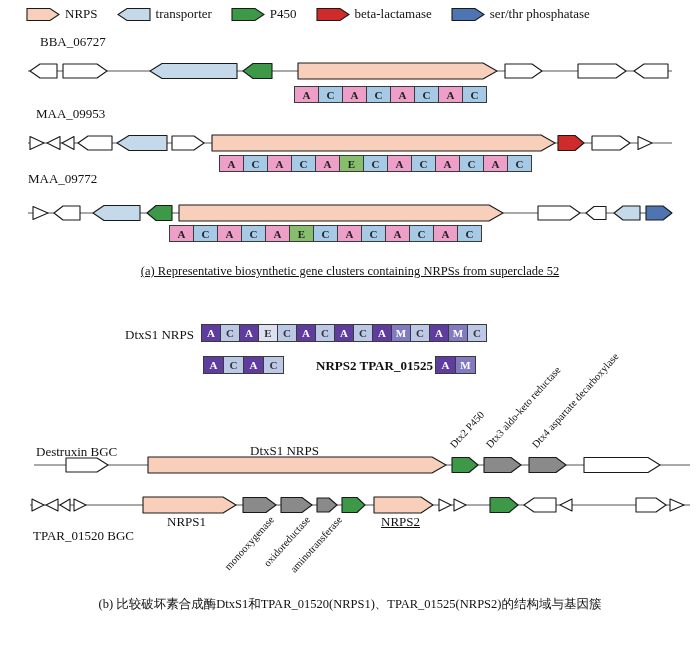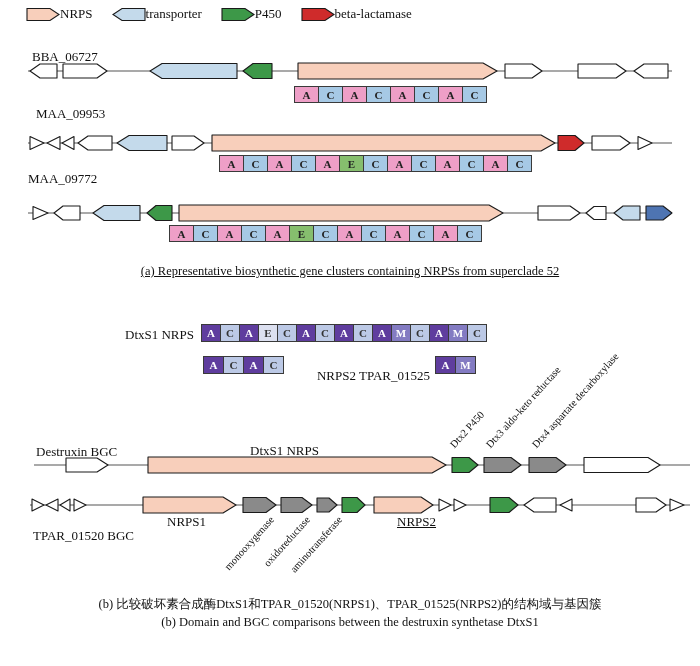--- a/index.html
+++ b/index.html
@@ -1,42 +1,42 @@
 <!DOCTYPE html>
 <html><head>
 <meta charset="utf-8">
 <style>
   html,body{margin:0;padding:0;background:#fff;}
   .canvas{position:relative;width:700px;height:666px;background:#fff;
           font-family:"Liberation Serif",serif;color:#111;overflow:hidden;}
   #legend{position:absolute;top:6px;left:26px;display:flex;gap:19px;align-items:center;font-size:13px;}
-  .leg-item{display:flex;align-items:center;text-align:center;}
+  .leg-item{display:flex;align-items:center;gap:5px;text-align:center;}
   .tlabel{position:absolute;font-size:13px;white-space:nowrap;}
   .slabel{position:absolute;font-size:13px;text-align:right;white-space:nowrap;}
   .track{position:absolute;left:0;width:700px;height:34px;}
   .strip{position:absolute;display:flex;}
   .dbox{display:flex;align-items:center;justify-content:center;font-size:11px;font-weight:bold;
         border:1px solid #3a3a3a;margin-left:-1px;box-sizing:border-box;}
   .cap{position:absolute;left:0;width:700px;text-align:center;font-size:12.5px;}
   .rlabel{position:absolute;font-size:10.5px;white-space:nowrap;}
   
-  #lblA1{top:34px;left:32px;margin-top:15px;}   #trackA1{top:54px;}
+  #lblA1{top:34px;left:40px;}   #trackA1{top:54px;}
   #lblA2{top:106px;left:36px;}  #trackA2{top:126px;}
   #lblA3{top:171px;left:28px;}  #trackA3{top:196px;}
   #capA1{top:247px;} #capA2{top:264px;text-decoration:underline;}
   #lblDtxS1{top:327px;left:58px;width:136px;}
   #lblN1{top:358px;left:58px;width:138px;}
-  #lblN2{top:368px;left:316px;width:114px;}
+  #lblN2{top:358px;left:316px;width:114px;font-weight:bold;}
   #lblDest{top:444px;left:36px;}
   #lblDtxGene{top:443px;left:250px;}
   #trackDest{top:448px;}
   #trackTpar{top:488px;}
   #lblTpar{top:528px;left:33px;}
   #lblNrps1Gene{top:514px;left:167px;}
-  #lblNrps2Gene{top:514px;left:397px;text-decoration:underline;}
+  #lblNrps2Gene{top:514px;left:381px;text-decoration:underline;}
   #capB1{top:596px;} #capB2{top:615px;} #capB3{top:632px;}
 </style>
 </head>
 <body>
 
 <div class="canvas">
 
   <div id="legend">
       <span class="leg-item">
         <svg width="34" height="15">
@@ -54,20 +54,26 @@
         <svg width="34" height="15">
           <polygon points="1,1.5 24,1.5 33,7.5 24,13.5 1,13.5" fill="#3D9848" stroke="#1a1a1a" stroke-width="1.1"></polygon>
         </svg>
         <span>P450</span>
       </span>
       <span class="leg-item">
         <svg width="34" height="15">
           <polygon points="1,1.5 24,1.5 33,7.5 24,13.5 1,13.5" fill="#CF2B2B" stroke="#1a1a1a" stroke-width="1.1"></polygon>
         </svg>
         <span>beta-lactamase</span>
+      </span>
+      <span class="leg-item">
+        <svg width="34" height="15">
+          <polygon points="1,1.5 24,1.5 33,7.5 24,13.5 1,13.5" fill="#4E74B2" stroke="#1a1a1a" stroke-width="1.1"></polygon>
+        </svg>
+        <span>ser/thr phosphatase</span>
       </span>
     </div>
 
   <div class="tlabel" id="lblA1">BBA_06727</div>
   <div class="track" id="trackA1"><svg width="700" height="34">
         <line x1="28" x2="672" y1="17" y2="17" stroke="#555555" stroke-width="1.2"></line>
         <polygon points="57,10 40,10 30,17 40,24 57,24" fill="#FFFFFF" stroke="#1a1a1a" stroke-width="1.1" stroke-linejoin="round"></polygon>
         <polygon points="63,10 97,10 107,17 97,24 63,24" fill="#FFFFFF" stroke="#1a1a1a" stroke-width="1.1" stroke-linejoin="round"></polygon>
         <polygon points="237,9.5 162,9.5 150,17 162,24.5 237,24.5" fill="#C4DAEB" stroke="#1a1a1a" stroke-width="1.1" stroke-linejoin="round"></polygon>
         <polygon points="272,9.5 253,9.5 243,17 253,24.5 272,24.5" fill="#3D9848" stroke="#1a1a1a" stroke-width="1.1" stroke-linejoin="round"></polygon>
@@ -210,21 +216,20 @@
         <polygon points="556,10 534,10 524,17 534,24 556,24" fill="#FFFFFF" stroke="#1a1a1a" stroke-width="1.1" stroke-linejoin="round"></polygon>
         <polygon points="572,11 560,17 572,23" fill="#FFFFFF" stroke="#1a1a1a" stroke-width="1.1" stroke-linejoin="round"></polygon>
         <polygon points="636,10 656,10 666,17 656,24 636,24" fill="#FFFFFF" stroke="#1a1a1a" stroke-width="1.1" stroke-linejoin="round"></polygon>
         <polygon points="670,11 684,17 670,23" fill="#FFFFFF" stroke="#1a1a1a" stroke-width="1.1" stroke-linejoin="round"></polygon>
       </svg></div>
   <div class="tlabel" id="lblTpar">TPAR_01520 BGC</div>
   <div class="tlabel" id="lblNrps1Gene">NRPS1</div>
   <div class="tlabel" id="lblNrps2Gene">NRPS2</div>
 
   <div class="cap" id="capB1">(b) 比较破坏素合成酶DtxS1和TPAR_01520(NRPS1)、TPAR_01525(NRPS2)的结构域与基因簇</div>
-  <div class="cap" id="capB2">(b) Domain and BGC comparisons between the destruxin synthetase DtxS1</div>
 
 <div class="rlabel" style="left: 456px; top: 439px; transform-origin: 0px 100%; transform: rotate(-48deg);">Dtx2 P450</div>
     <div class="rlabel" style="left: 492px; top: 439px; transform-origin: 0px 100%; transform: rotate(-48deg);">Dtx3 aldo-keto reductase</div>
     <div class="rlabel" style="left: 538px; top: 439px; transform-origin: 0px 100%; transform: rotate(-48deg);">Dtx4 aspartate decarboxylase</div>
     <div class="rlabel" style="left: 268px; top: 514px; transform-origin: 0px 0px; transform: rotate(-48deg) translateX(-100%);">monooxygenase</div>
     <div class="rlabel" style="left: 304px; top: 514px; transform-origin: 0px 0px; transform: rotate(-48deg) translateX(-100%);">oxidoreductase</div>
     <div class="rlabel" style="left: 336px; top: 514px; transform-origin: 0px 0px; transform: rotate(-48deg) translateX(-100%);">aminotransferase</div>
   </div>
 
 </body></html>

